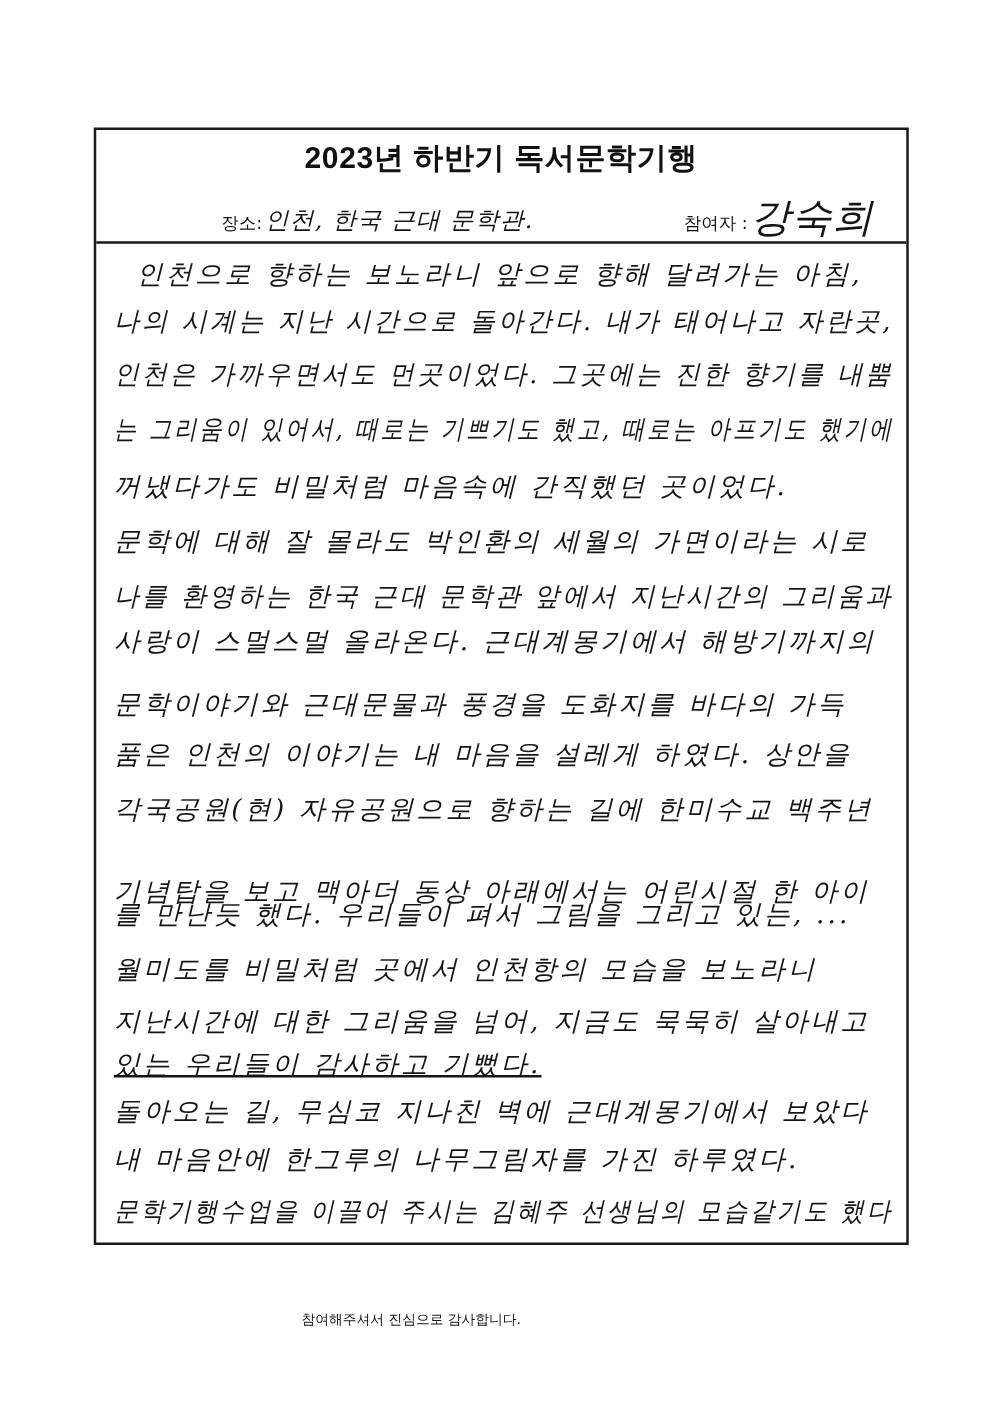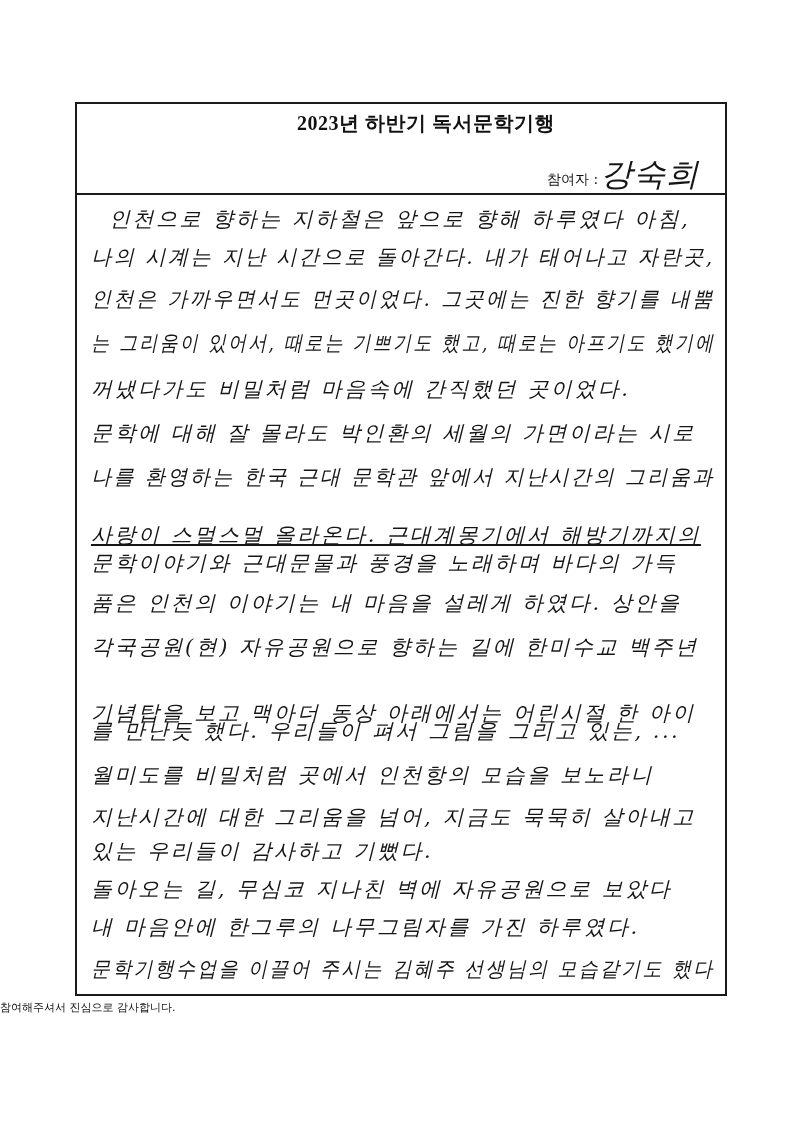--- a/index.html
+++ b/index.html
@@ -32,26 +32,25 @@
       height: 91px;
       border-bottom: 2px solid #1a1a1a;
       box-sizing: border-box;
     }
     .form-title {
       position: absolute;
       left: 0;
       top: 6px;
       width: 100%;
       text-align: center;
-      font-family: Liberation Serif, serif;
+      font-family: Liberation Sans, sans-serif;
       font-weight: bold;
-      font-size: 20px;
+      font-size: 24px;
       letter-spacing: 0.5px;
       color: #111111;
-      padding-left: 25px;
     }
     .meta-row {
       position: absolute;
       left: 0;
       top: 50px;
       width: 100%;
       height: 38px;
     }
     .meta-place {
       position: absolute;
@@ -101,63 +100,67 @@
       white-space: nowrap;
       font-size: 21px;
       line-height: 30px;
       height: 30px;
       letter-spacing: 2.5px;
       transform-origin: left center;
     }
     .footer {
       position: absolute;
       left: 0;
-      top: 1000px;
+      top: 1048px;
       width: 658px;
-      text-align: left;
+      text-align: center;
     }
     .footer-line {
       font-family: "DejaVu Sans", sans-serif;
       font-size: 11px;
       line-height: 16px;
       color: #111111;
     }
   </style>
 </head>
 <body>
 
 <div class="form-frame">
   <div class="form-header">
     <div class="form-title">2023년 하반기 독서문학기행</div>
     <div class="meta-row">
+      <div class="meta-place">
+        <span class="meta-label">장소:</span>
+        <span class="meta-value handwritten">인천, 한국 근대 문학관.</span>
+      </div>
       <div class="meta-participant">
         <span class="meta-label">참여자 :</span>
         <span class="meta-value handwritten">강숙희</span>
       </div>
     </div>
   </div>
 
   <div class="body-lines">
-    <div class="hw-line handwritten" style="top:0px;left:18px;">인천으로 향하는 지하철은 앞으로 향해 하루였다 아침,</div>
+    <div class="hw-line handwritten" style="top:0px;left:18px;">인천으로 향하는 보노라니 앞으로 향해 달려가는 아침,</div>
     <div class="hw-line handwritten" style="top: 38px; transform: scaleX(0.964451);">나의 시계는 지난 시간으로 돌아간다. 내가 태어나고 자란곳,</div>
     <div class="hw-line handwritten" style="top: 80px; transform: scaleX(0.957055);">인천은 가까우면서도 먼곳이었다. 그곳에는 진한 향기를 내뿜</div>
     <div class="hw-line handwritten" style="top: 124px; transform: scaleX(0.859504);">는 그리움이 있어서, 때로는 기쁘기도 했고, 때로는 아프기도 했기에</div>
     <div class="hw-line handwritten" style="top:170px;">꺼냈다가도 비밀처럼 마음속에 간직했던 곳이었다.</div>
     <div class="hw-line handwritten" style="top:214px;">문학에 대해 잘 몰라도 박인환의 세월의 가면이라는 시로</div>
     <div class="hw-line handwritten" style="top: 258px; transform: scaleX(0.957055);">나를 환영하는 한국 근대 문학관 앞에서 지난시간의 그리움과</div>
-    <div class="hw-line handwritten" style="top:316px;text-decoration:underline;">사랑이 스멀스멀 올라온다. 근대계몽기에서 해방기까지의</div>
-    <div class="hw-line handwritten" style="top:344px;">문학이야기와 근대문물과 풍경을 노래하며 바다의 가득</div>
+    <div class="hw-line handwritten" style="top:294px;">사랑이 스멀스멀 올라온다. 근대계몽기에서 해방기까지의</div>
+    <div class="hw-line handwritten" style="top:344px;">문학이야기와 근대문물과 풍경을 도화지를 바다의 가득</div>
     <div class="hw-line handwritten" style="top:384px;text-align:center;">품은 인천의 이야기는 내 마음을 설레게 하였다. 상안을</div>
     <div class="hw-line handwritten" style="top:428px;">각국공원(현) 자유공원으로 향하는 길에 한미수교 백주년</div>
     <div class="hw-line handwritten" style="top:470px;margin-top:24px;">기념탑을 보고 맥아더 동상 아래에서는 어린시절 한 아이</div>
     <div class="hw-line handwritten" style="top:512px;">를 만난듯 했다. 우리들이 펴서 그림을 그리고 있는, ...</div>
     <div class="hw-line handwritten" style="top:556px;">월미도를 비밀처럼 곳에서 인천항의 모습을 보노라니</div>
     <div class="hw-line handwritten" style="top:598px;">지난시간에 대한 그리움을 넘어, 지금도 묵묵히 살아내고</div>
-    <div class="hw-line handwritten" style="top:632px;">있는 우리들이 감사하고 기뻤다.</div>
-    <div class="hw-line handwritten" style="top:670px;">돌아오는 길, 무심코 지나친 벽에 자유공원으로 보았다</div>
+    <div class="hw-line handwritten" style="top:632px;text-decoration:underline;">있는 우리들이 감사하고 기뻤다.</div>
+    <div class="hw-line handwritten" style="top:670px;">돌아오는 길, 무심코 지나친 벽에 근대계몽기에서 보았다</div>
     <div class="hw-line handwritten" style="top:708px;">내 마음안에 한그루의 나무그림자를 가진 하루였다.</div>
     <div class="hw-line handwritten" style="top: 750px; transform: scaleX(0.904348);">문학기행수업을 이끌어 주시는 김혜주 선생님의 모습같기도 했다</div>
   </div>
 </div>
 
 <div class="footer">
   <div class="footer-line">참여해주셔서 진심으로 감사합니다.</div>
 </div>
 
 </body></html>

